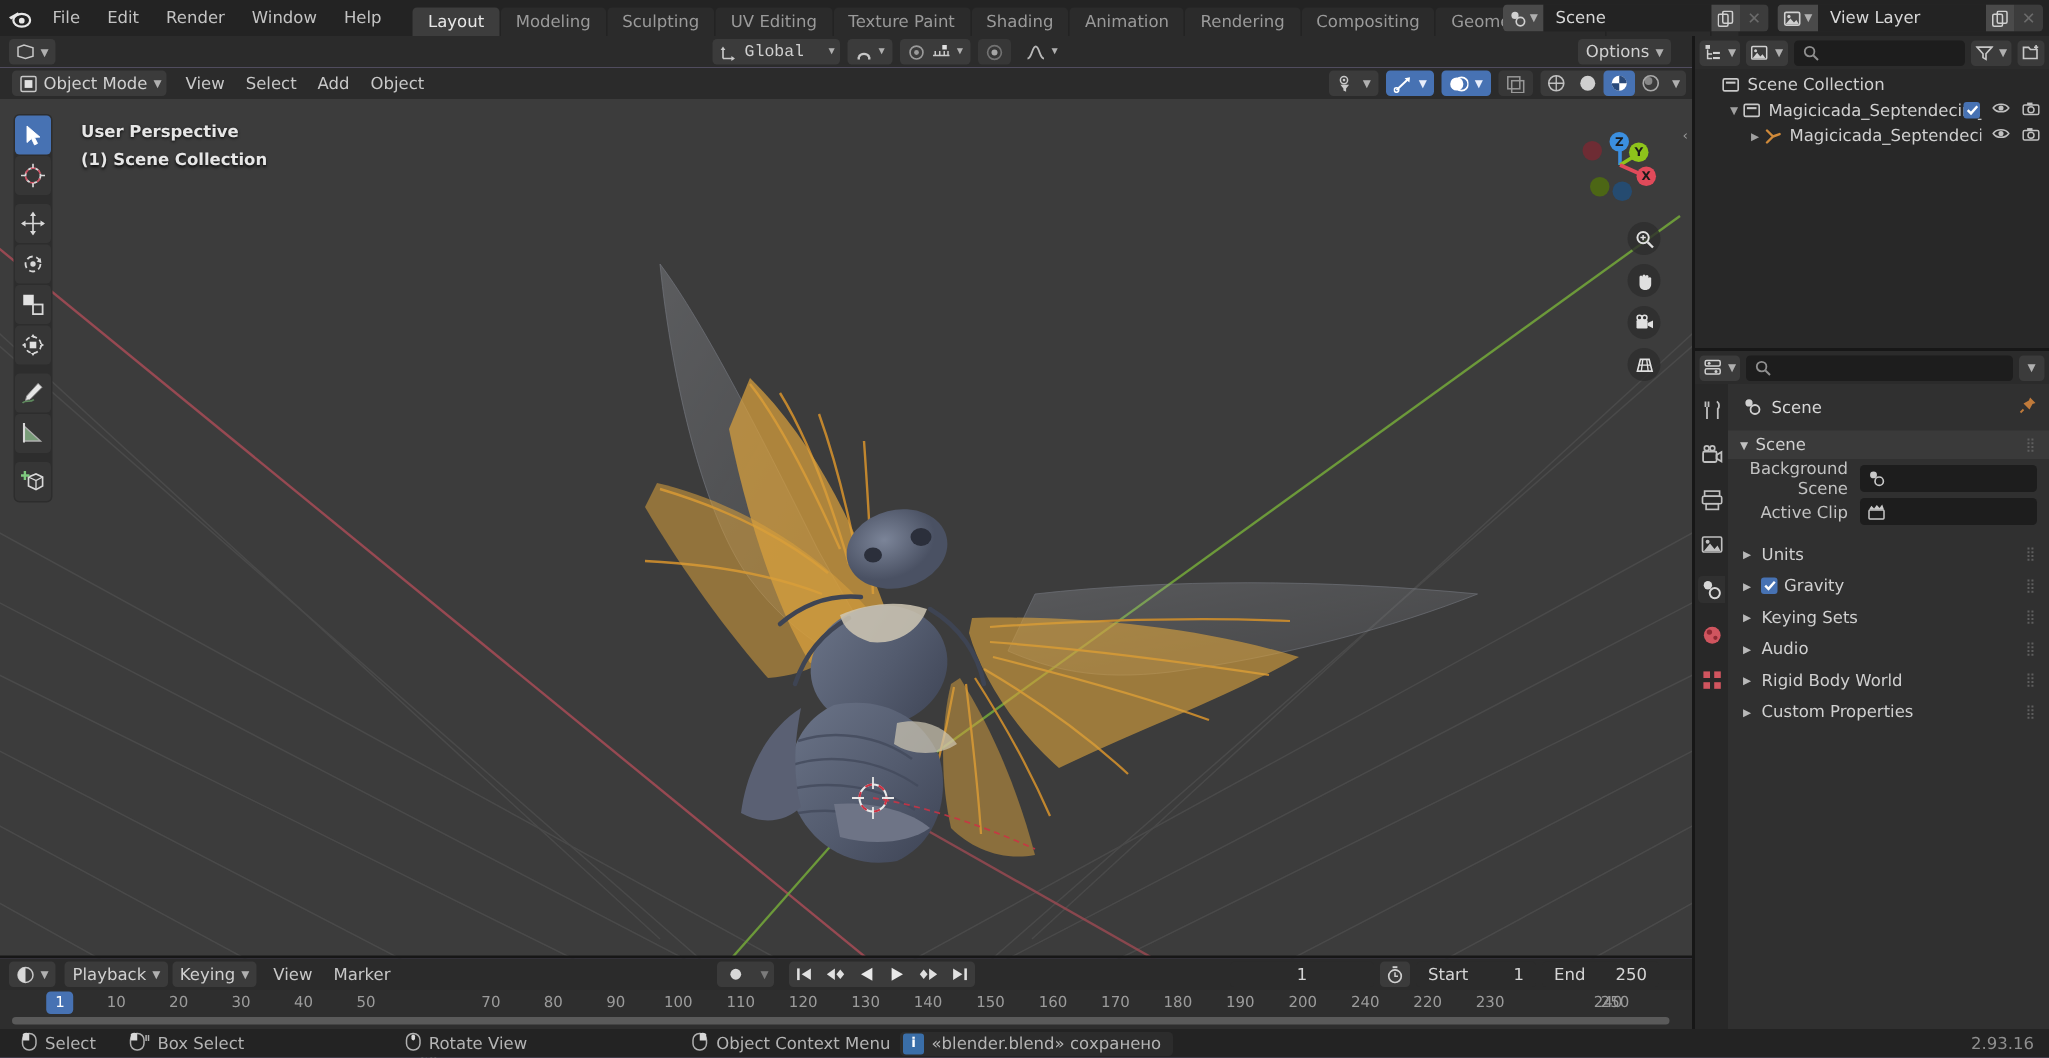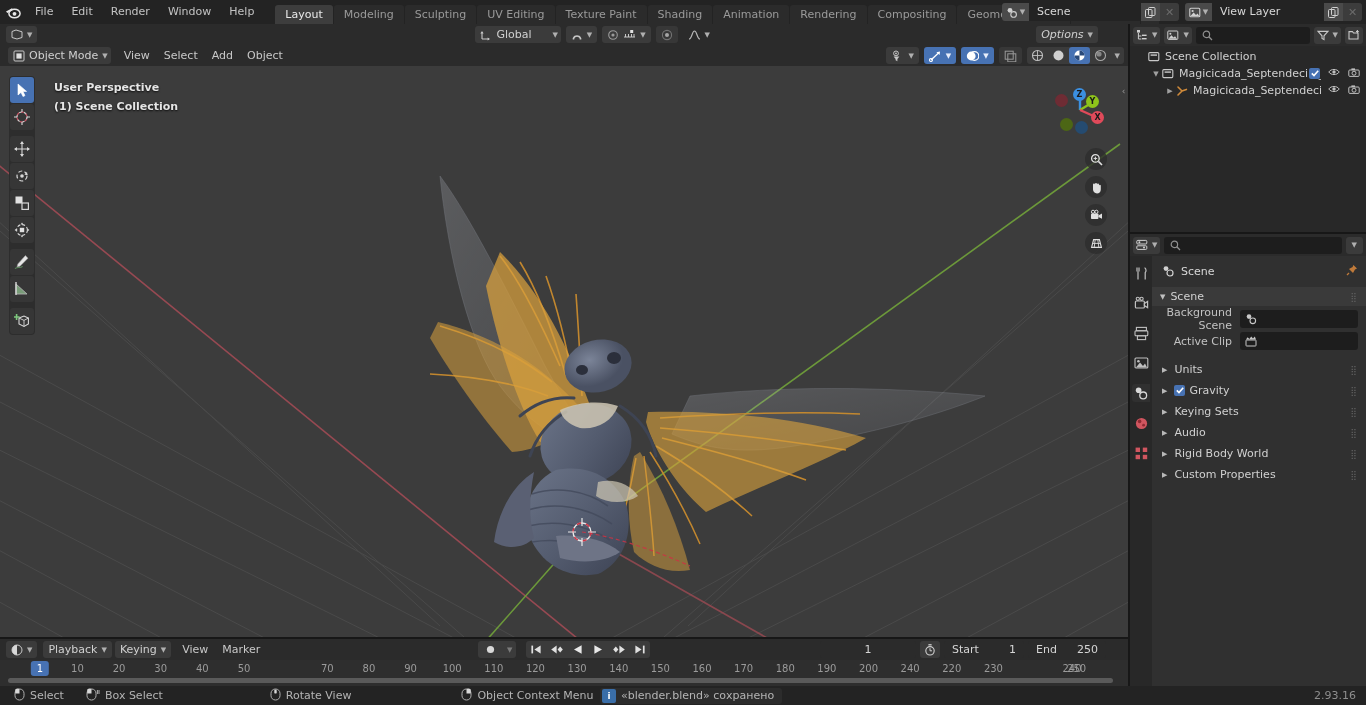--- a/index.html
+++ b/index.html
@@ -203,21 +203,21 @@
 
   <div class="vp-header2">
     <div style="width:6px"></div>
     <div class="pill">
       <svg width="12" height="11" viewBox="0 0 12 11">
           <path d="M1 8.5 L1 2.5 L5 1 L11 2.8 L11 8.5 L6 10 Z" fill="none" stroke="#c8c8c8" stroke-width="1"></path>
         </svg>
       <span class="caret">▼</span>
     </div>
 
-    <div style="margin-left:438px; display:flex; align-items:flex-start; gap:5px;">
+    <div style="margin-left:438px; display:flex; align-items:flex-start; gap:5px;font-family:Liberation Mono, monospace;">
       <div class="pill" style="padding-right:3px;">
         <svg width="12" height="12" viewBox="0 0 12 12">
             <path d="M2 10 L2 3 M2 10 L9 10" stroke="#c8c8c8" stroke-width="1.1" fill="none"></path>
             <path d="M2 2 L3.6 4.4 L0.4 4.4 Z" fill="#c8c8c8"></path>
             <path d="M10 10 L7.6 11.6 L7.6 8.4 Z" fill="#c8c8c8"></path>
           </svg>
         <span style="min-width:52px">Global</span>
         <span class="caret">▼</span>
       </div>
       <div class="pill">
@@ -247,21 +247,21 @@
           </svg>
       </div>
       <div class="pill" style="background:transparent">
         <svg width="13" height="12" viewBox="0 0 13 12">
             <path d="M1 10 C4 10 4 2 6.5 2 C9 2 9 10 12 10" fill="none" stroke="#b8b8b8" stroke-width="1.2"></path>
           </svg>
         <span class="caret">▼</span>
       </div>
     </div>
 
-    <div style="position:absolute; right:30px;font-style:italic;">
+    <div style="position:absolute; right:14px;">
       <div class="pill">
         <span>Options</span>
         <span class="caret">▼</span>
       </div>
     </div>
   </div>
 
   <div class="vp-header">
     <div style="width:8px"></div>
     <div class="pill" style="padding-right:3px">

